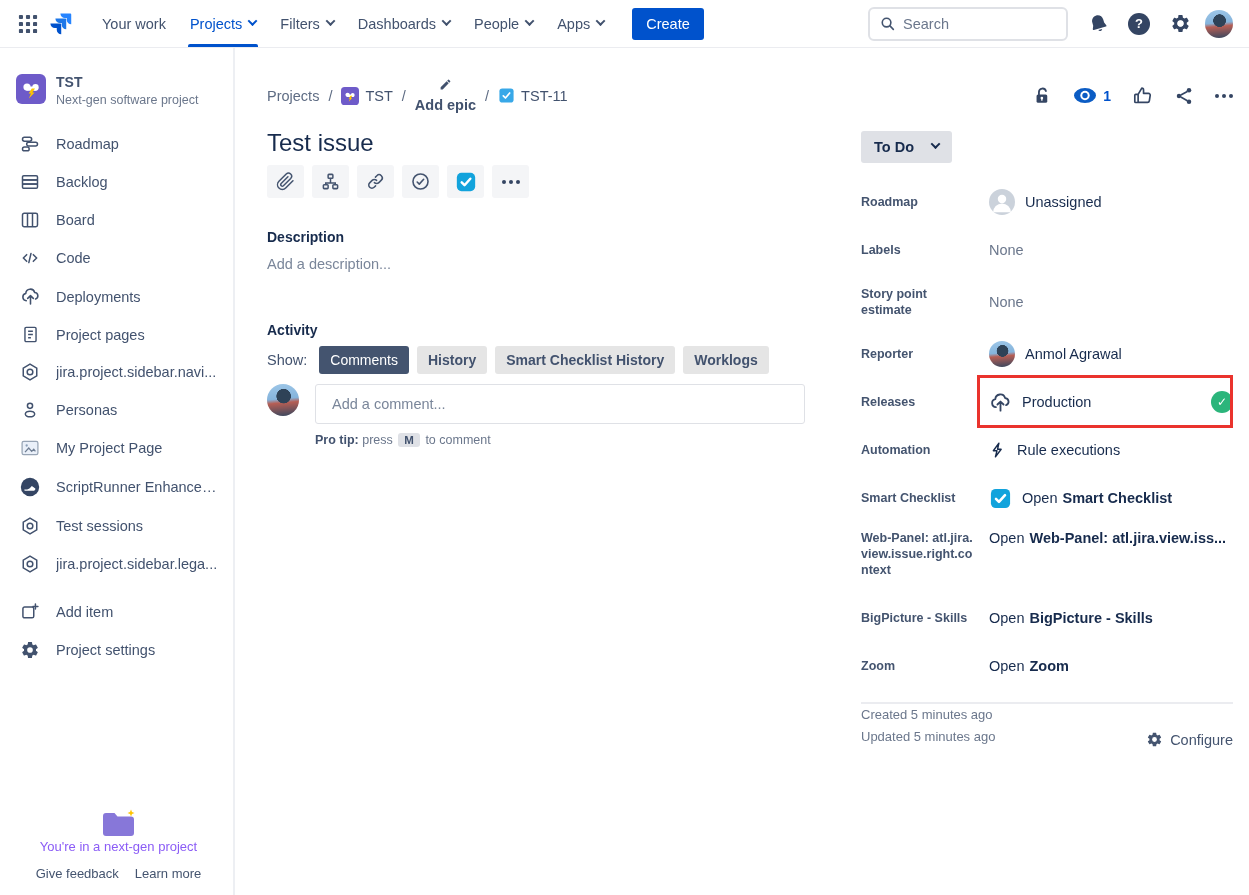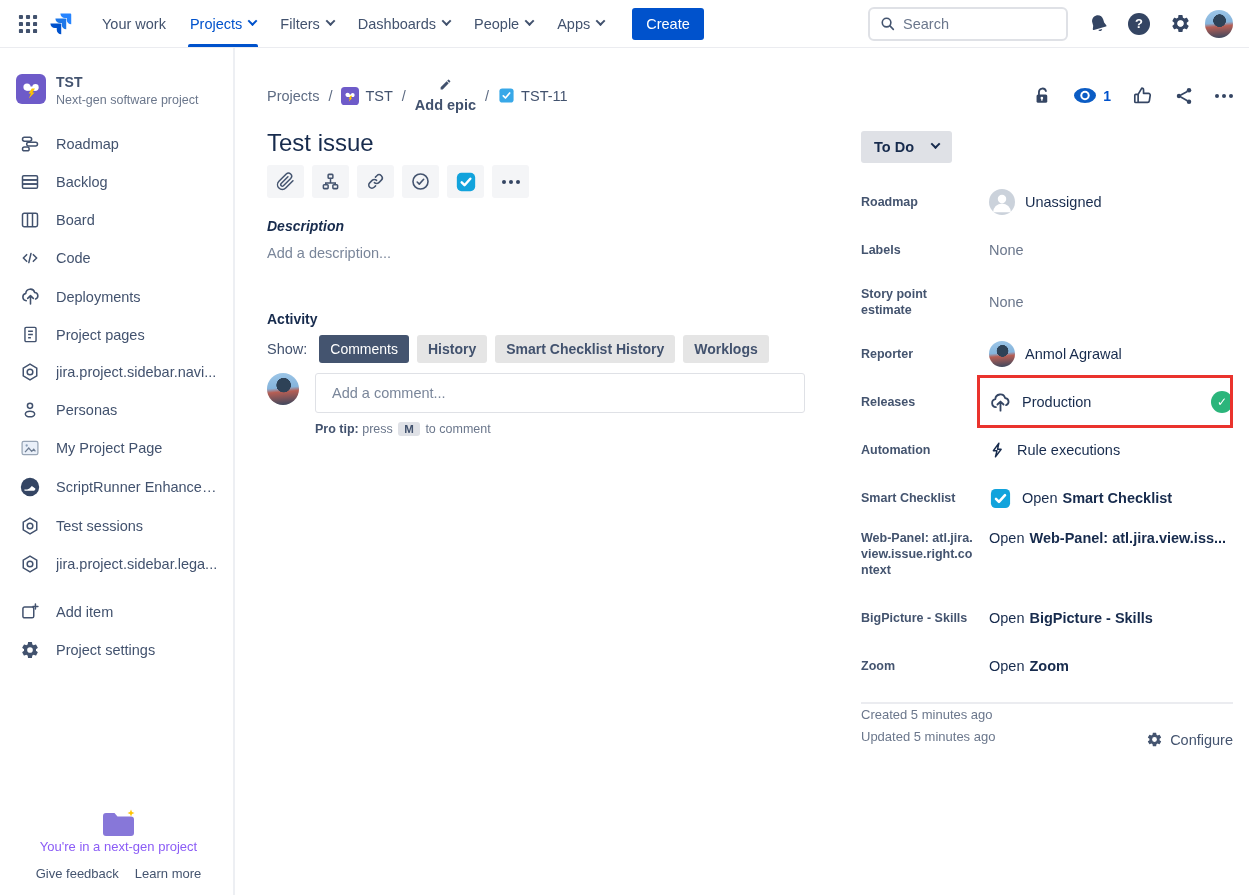--- a/index.html
+++ b/index.html
@@ -71,21 +71,21 @@
 
   .content { display:flex; margin-top:10px; }
   .left-col { width:538px; flex-shrink:0; }
   .right-col { width:372px; margin-left:56px; flex-shrink:0; }
 
   .issue-title { font-size:24px; font-weight:500; color:#172B4D; margin-top:6px; cursor:pointer; }
   .toolbar { display:flex; gap:8px; margin-top:8px; }
   .tool-btn { width:37px; height:33px; background:#F4F5F7; border:none; border-radius:3px;
     display:flex; align-items:center; justify-content:center; color:#44546F; cursor:pointer; }
   .sec-heading { font-size:14px; font-weight:700; color:#172B4D; }
-  .desc-head { margin-top:20px;font-style:italic; }
+  .desc-head { margin-top:31px; }
   .desc-placeholder { margin-top:11px; font-size:14.5px; color:#7A869A; cursor:text; }
   .activity-head { margin-top:50px; }
   .show-row { display:flex; align-items:center; gap:8px; margin-top:8px; }
   .show-label { font-size:14.5px; color:#42526E; margin-right:4px; }
   .tab { font-size:14px; padding:6px 11px; border-radius:3px; background:#e5e5e5; color:#42526E;
     cursor:pointer; white-space:nowrap;font-weight:bold; }
   .tab.active { background:#44546F; color:#fff; font-weight:400; }
   .comment-row { display:flex; gap:16px; margin-top:10px; align-items:flex-start; }
   .comment-avatar { width:32px; height:32px; flex-shrink:0; }
   .comment-input { flex:1; height:40px; border:1px solid #DFE1E6; border-radius:3px; padding:0 16px;

